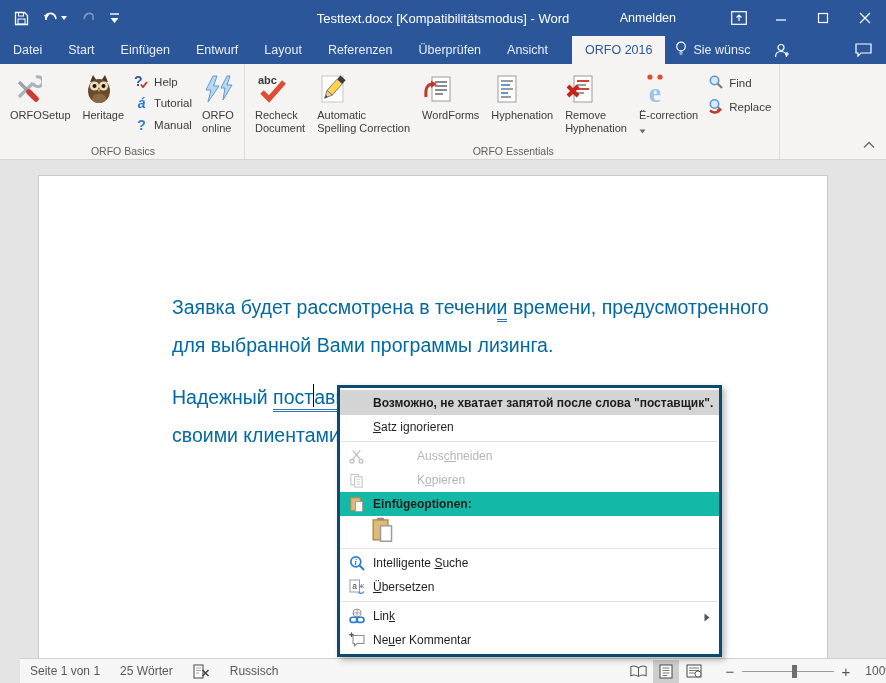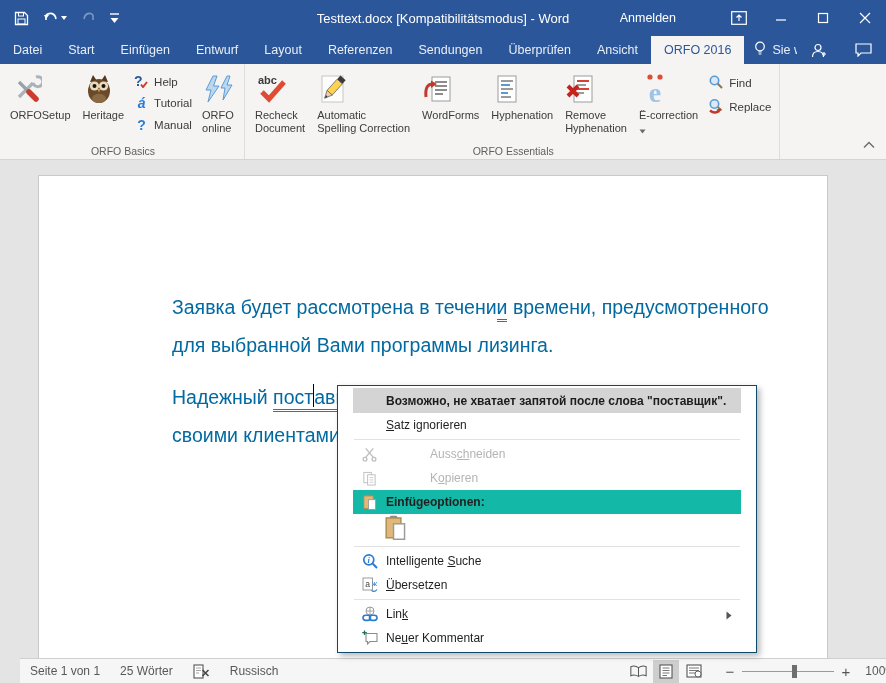--- a/index.html
+++ b/index.html
@@ -14,21 +14,21 @@
   .qat svg { display:block; }
   .tb-title { position:absolute; left:0; right:0; text-align:center; font-size:13px; color:#ffffff; pointer-events:none; }
   .tb-right { position:absolute; right:0; top:0; height:36px; display:flex; align-items:center; }
   .tb-signin { font-size:12.5px; margin-right:42px; }
   .winbtn { width:42px; height:36px; display:flex; align-items:center; justify-content:center; }
 
   
   .tabrow { position:absolute; left:0; top:36px; width:886px; height:28px; background:#2b579a;
             display:flex; align-items:stretch; color:#e9eef6; font-size:12.5px; }
   .tab { padding:0 13px; display:flex; align-items:center; white-space:nowrap; }
-  .tab.active { background:#f5f4f2; color:#2b579a; }
+  .tab.active { background:#f5f4f2; color:#2b579a;margin-left:11px; }
   .tellme { display:flex; align-items:center; gap:6px; padding:0 10px; max-width:98px; overflow:hidden; white-space:nowrap; }
   .tabrow-spacer { flex:1; }
   .tabicon { display:flex; align-items:center; padding:0 14px; }
 
   
   .ribbon { position:absolute; left:0; top:64px; width:886px; height:96px; background:#f5f4f2;
             border-bottom:1px solid #d4d4d4; display:flex; }
   .grp { position:relative; height:100%; border-right:1px solid #dcdcdc; padding:4px 4px 16px 4px;
          display:flex; align-items:flex-start; }
   .grp-label { position:absolute; bottom:2px; left:2px; right:0; text-align:center; font-size:10.5px; color:#5f5f5f; }
@@ -45,22 +45,22 @@
   .docarea { position:absolute; left:0; top:160px; width:886px; height:498px; background:#e4e4e4; overflow:hidden; }
   .page { position:absolute; left:38px; top:15px; width:790px; height:483px; background:#ffffff;
           border:1px solid #c9c9c9; border-bottom:none; }
   .doc-text { position:absolute; left:133px; top:112px; width:665px; font-size:19.5px; line-height:38px; color:#0369a1; }
   .doc-line { height:38px; white-space:nowrap; }
   .p2 { margin-top:14px; }
   .gram { border-bottom:3px double #2e74b5; padding-bottom:1px; }
   .caret { display:inline-block; width:1px; height:23px; background:#000; vertical-align:-3px; }
 
   
-  .cm { position:absolute; left:337px; top:385px; width:420px; background:#ffffff; border:1px solid #0c4a6e;
-        box-shadow:3px 3px 6px rgba(0,0,0,0.28); padding:2px 15px; font-size:12px; color:#1f1f1f; z-index:20; }
+  .cm { position:absolute; left:337px; top:385px; width:385px; background:#ffffff; border:3px solid #0c4a6e;
+        box-shadow:3px 3px 6px rgba(0,0,0,0.28); padding:2px 0; font-size:12px; color:#1f1f1f; z-index:20; }
   .cm-header { height:25px; background:#d4d4d4; display:flex; align-items:center; padding-left:33px;
                font-weight:bold; font-size:12px; color:#1c1c1c; }
   .cm-item { height:24px; display:flex; align-items:center; position:relative; }
   .cm-icon { width:33px; display:flex; align-items:center; justify-content:center; flex:none; }
   .cm-label { white-space:nowrap; }
   .accel { text-decoration:underline; }
   .cm-sep { height:1px; background:#e2e2e2; margin:2px 1px; }
   .disabled { color:#b4b4b4;gap:44px; }
   .cm-item.highlight { background:#14b8a6; font-weight:bold; }
   .cm-paste-row { height:30px; display:flex; align-items:center; padding-left:30px; }
@@ -143,21 +143,20 @@
     </div>
   </div>
 
   <div class="tabrow">
     <div class="tab">Datei</div>
     <div class="tab">Start</div>
     <div class="tab">Einfügen</div>
     <div class="tab">Entwurf</div>
     <div class="tab">Layout</div>
     <div class="tab">Referenzen</div>
-    <div class="tab">Sendungen</div>
     <div class="tab">Überprüfen</div>
     <div class="tab">Ansicht</div>
     <div class="tab active">ORFO 2016</div>
     <div class="tellme">
       <span>
         <svg width="12" height="15" viewBox="0 0 12 15">
             <circle cx="6" cy="5.5" r="4.3" fill="none" stroke="#fff" stroke-width="1.2"></circle>
             <path d="M4.3 11 H7.7 M4.6 13 H7.4" stroke="#fff" stroke-width="1.2"></path>
           </svg>
       </span>

